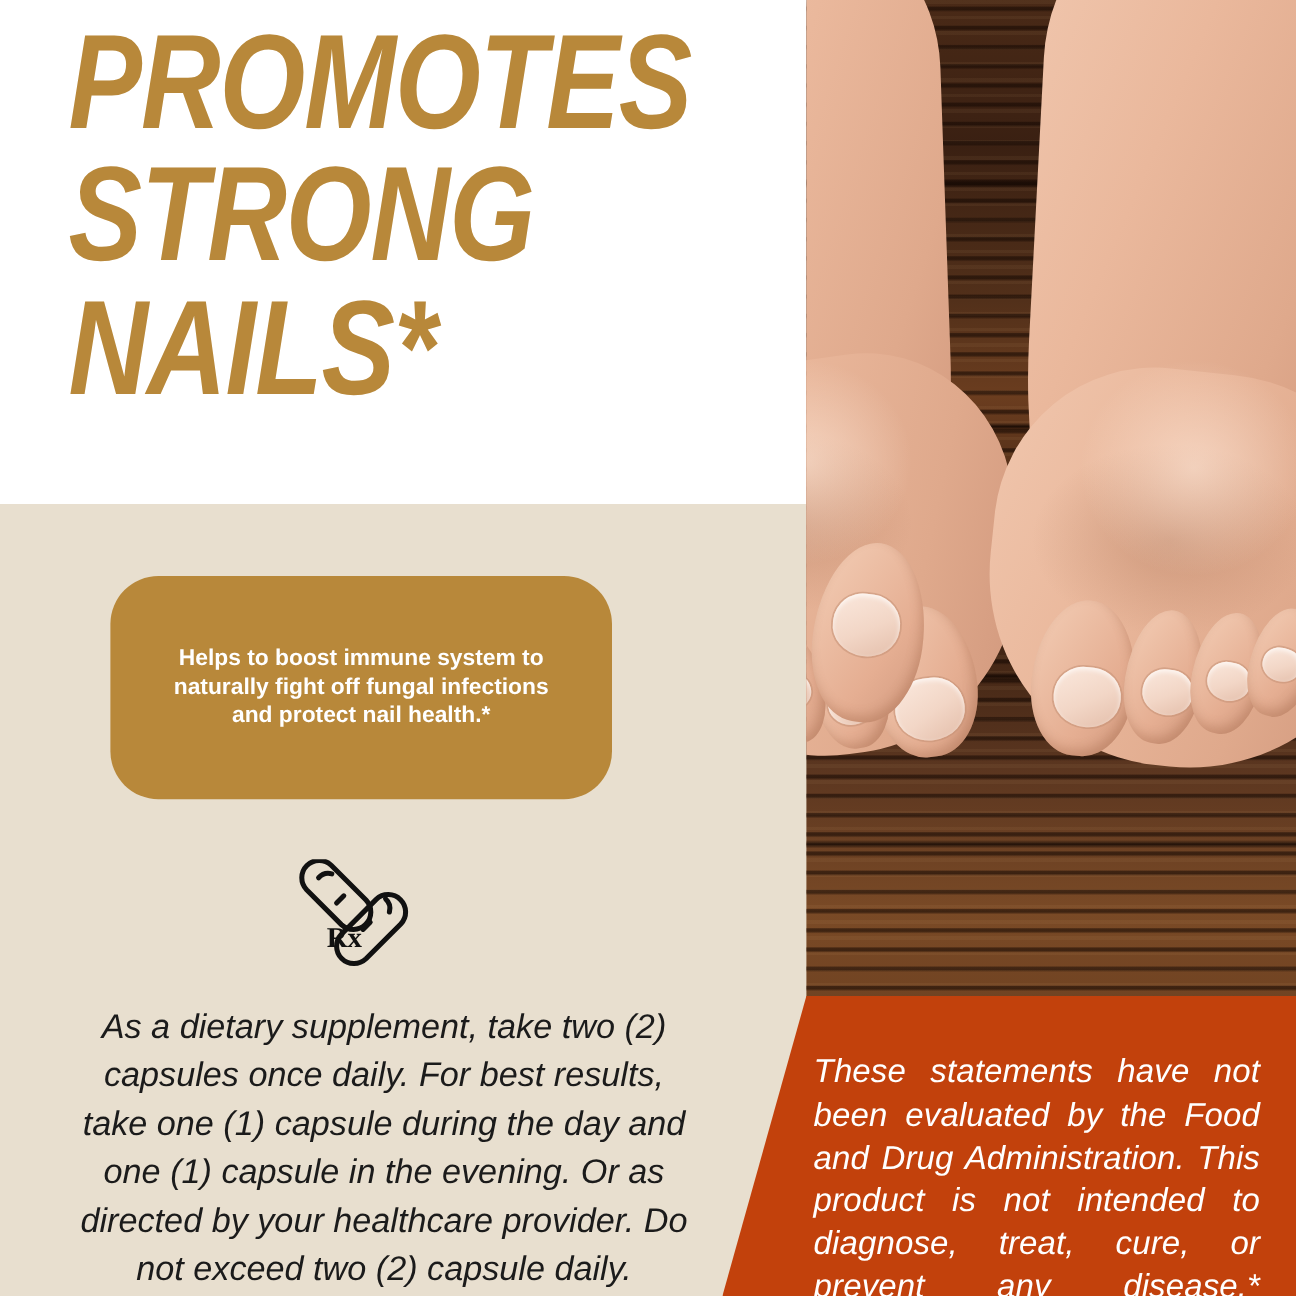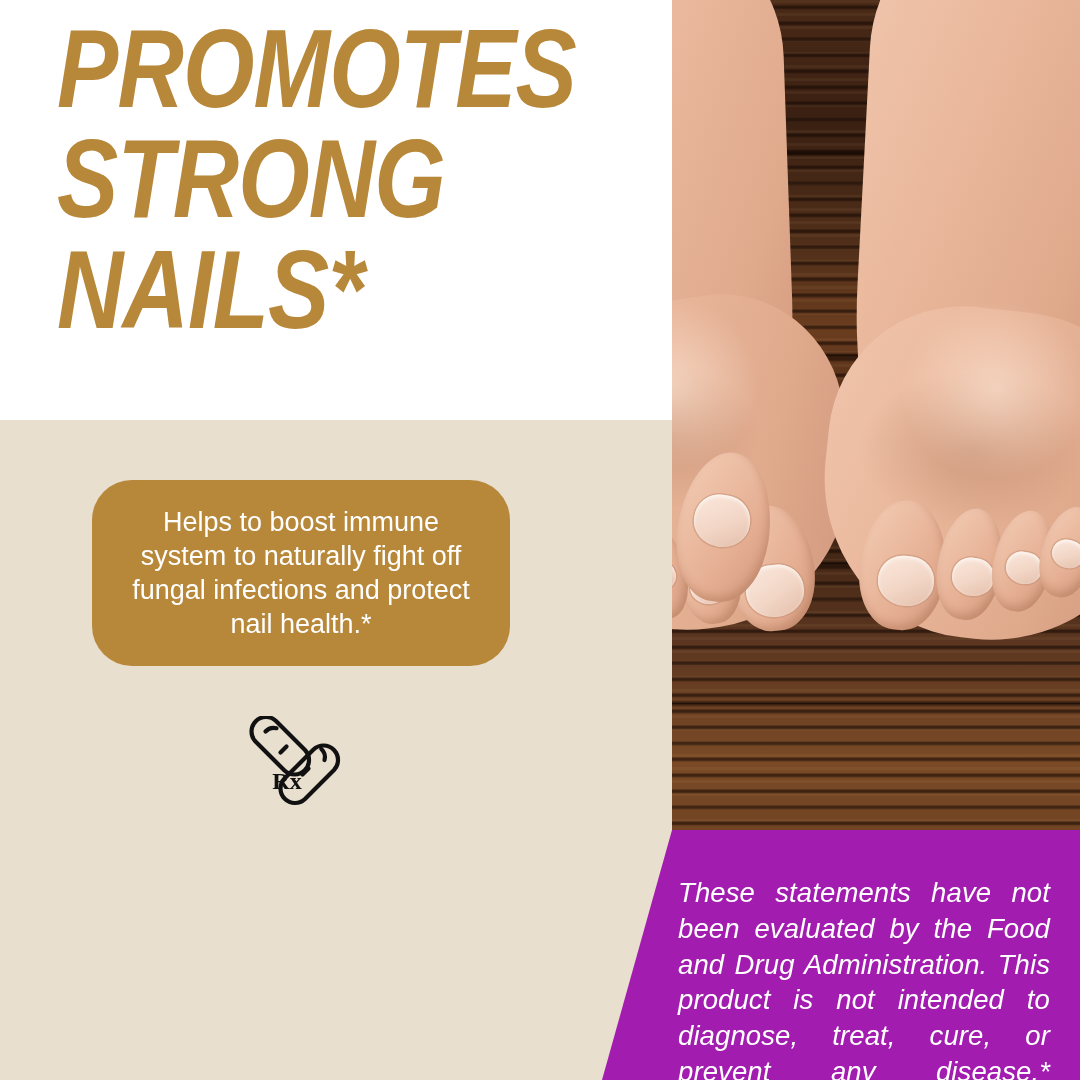--- a/index.html
+++ b/index.html
@@ -146,21 +146,21 @@
     position: absolute;
     border-radius: 50%;
     background: radial-gradient(closest-side, rgba(255,236,222,0.55), rgba(255,236,222,0));
   }
 
   
   .disclaimer-block {
     position: absolute;
     left: 560px; top: 830px;
     width: 520px; height: 250px;
-    background: #a21caf;
+    background: #c2410c;
     z-index: 3;
     clip-path: polygon(112px 0, 520px 0, 520px 250px, 42px 250px);
   }
   .disclaimer-text {
     position: absolute;
     left: 118px; top: 45px;
     width: 372px;
     color: #ffffff;
     font-size: 27.5px;
     line-height: 1.30;
@@ -200,25 +200,25 @@
     width: 418px; height: 186px;
     background: #b8883a;
     border-radius: 40px;
     z-index: 5;
     display: flex;
     align-items: center;
     justify-content: center;
   }
   .callout-text {
     color: #ffffff;
-    font-size: 27px;
+    font-size: 19px;
     line-height: 1.26;
     text-align: center;
     padding: 0 38px;
-    font-weight: 400;
+    font-weight: 700;
   }
 
   
   .pill-icon {
     position: absolute;
     left: 242px; top: 716px;
     width: 106px; height: 106px;
     z-index: 5;
     text-align: right;
   }
@@ -320,14 +320,15 @@
         <path d="M92 54 A14.5 14.5 0 0 0 71.5 33.5 L42.5 62.5 A14.5 14.5 0 0 0 63 83 Z"></path>
         <path d="M82.5 44 A11 11 0 0 0 79.3 33"></path>
 
         <path d="M44.5 30.5 L38.5 36.5"></path>
         <path d="M66.5 52.5 L60.5 58.5"></path>
       </g>
       <text x="45" y="73" font-family="'Liberation Serif', serif" font-size="24" font-weight="700" fill="#111111" text-anchor="middle">Rx</text>
     </svg>
   </div>
 
+  <div class="directions">As a dietary supplement, take two (2) capsules once daily. For best results, take one (1) capsule during the day and one (1) capsule in the evening. Or as directed by your healthcare provider. Do not exceed two (2) capsule daily.</div>
 
 </div>
 
 </body></html>

